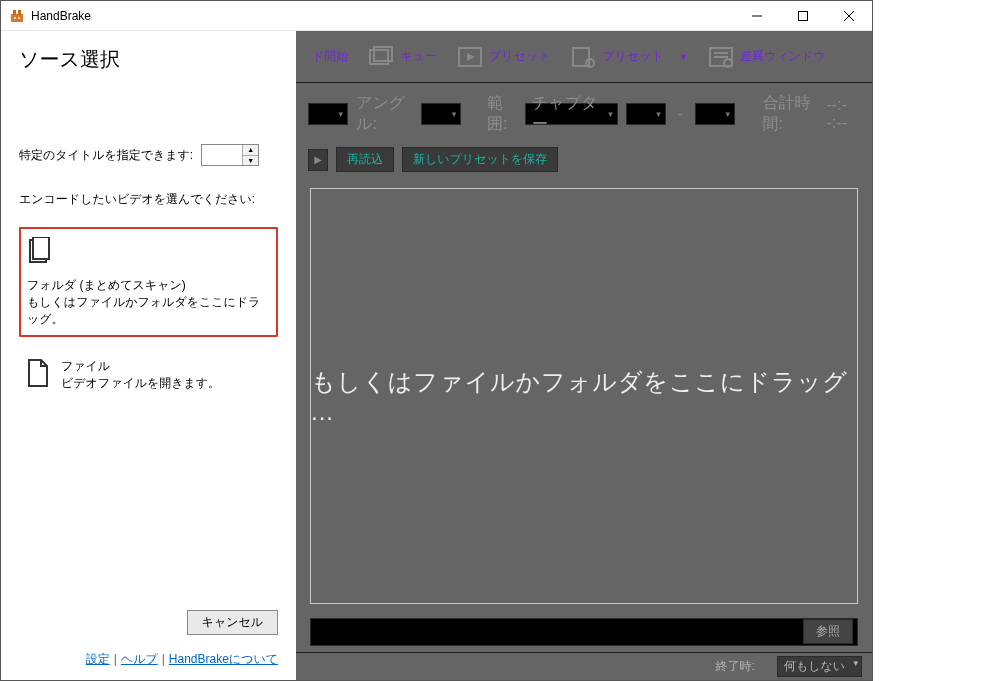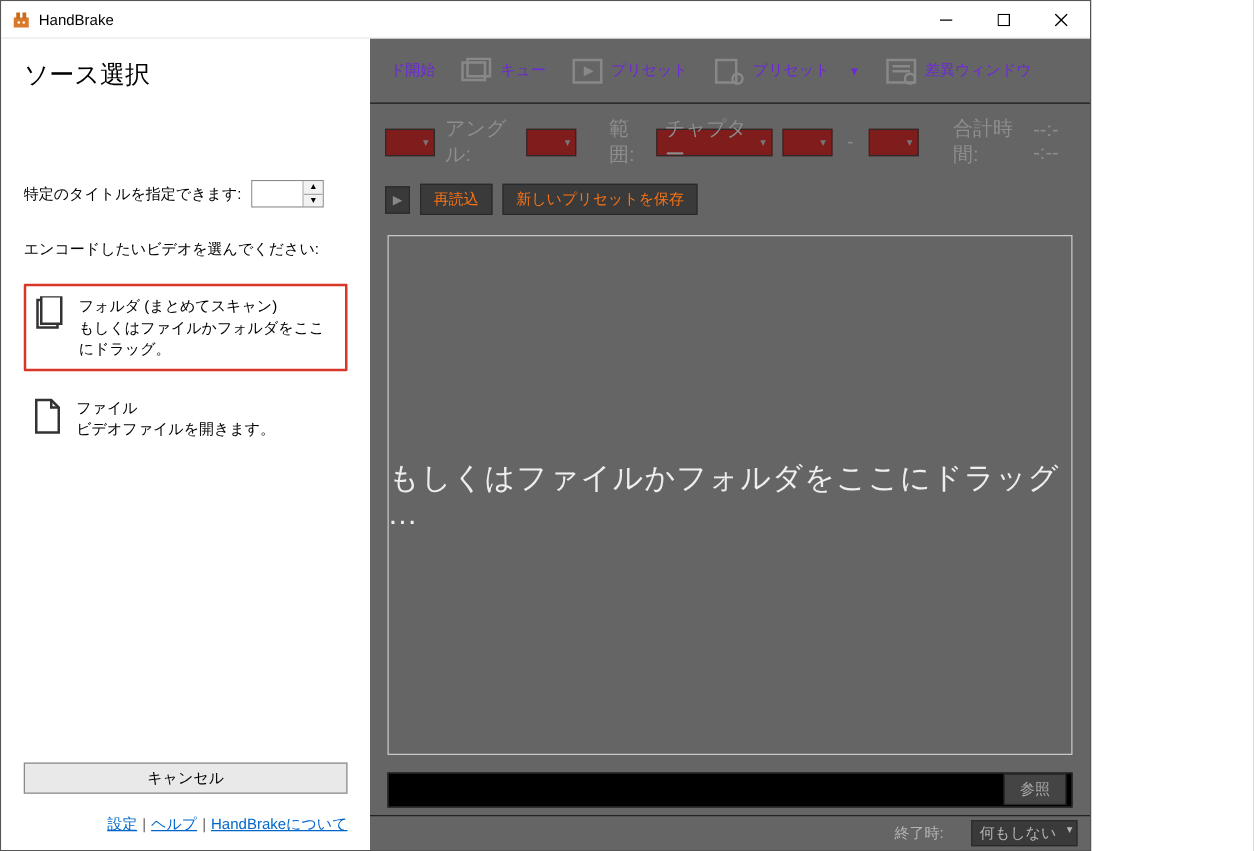--- a/index.html
+++ b/index.html
@@ -14,41 +14,41 @@
   .side h1 { font-size: 20px; font-weight: 400; margin-bottom: 18px; }
   .spec-row { display: flex; align-items: center; gap: 8px; margin-bottom: 12px; margin-top: 40px; }
   .spec-row label { font-size: 12px; }
   .spinner { display: flex; align-items: stretch; border: 1px solid #888; height: 22px; }
   .spinner input { width: 40px; border: none; outline: none; padding: 0 4px; font-size: 12px; }
   .spinner .arrows { display: flex; flex-direction: column; width: 16px; border-left: 1px solid #aaa; }
   .spinner .arrows div { flex: 1; display: flex; align-items: center; justify-content: center; font-size: 7px; background: #f2f2f2; border-bottom: 1px solid #aaa; }
   .spinner .arrows div:last-child { border-bottom: none; }
   .instr { font-size: 12px; margin-bottom: 6px; }
   .src-option { display: flex; padding: 8px 6px; gap: 10px; align-items: flex-start; cursor: pointer; }
-  .src-option.highlight { border: 2px solid #d9362a; border-radius: 1px; }
+  .src-option.highlight { border: 2px solid #d9362a; border-radius: 1px; flex-direction: column; }
   .src-option .oicon { width: 26px; height: 30px; flex-shrink: 0; }
   .src-option .ot { font-size: 12px; line-height: 1.4; }
-  .side-footer { margin-top: auto; display:flex; flex-direction:column; gap:12px;}
+  .side-footer { margin-top: auto; display:flex; flex-direction:column; align-items:flex-end; gap:12px;}
   .cancel-btn { border: 1px solid #888; background: #e9e9e9; padding: 3px 14px; font-size: 12px; cursor: pointer; }
   .links { font-size: 12px; color: #06c; align-self: flex-end; padding-top: 4px;}
   .links a { color: #0066cc; text-decoration: underline; cursor: pointer; }
   .links .sep { color: #666; text-decoration: none; padding: 0 4px;}
   .main { flex: 1; position: relative; background: #f0f0f0; }
   .overlay { position: absolute; inset: 0; background: rgba(0,0,0,0.58); }
   .main-inner { position: relative; height: 100%; display:flex; flex-direction:column;}
   .toolbar { height: 52px; display: flex; align-items: center; padding: 0 8px; gap: 4px; color: #888; border-bottom: 1px solid #1a1a1a; }
   .tb-item { display:flex; align-items:center; gap:6px; padding: 4px 8px; font-size:12px; color:#6d28d9;}
   .tb-icon { width:26px; height:22px; }
   .filter-row { padding: 10px 12px; display:flex; align-items:center; gap:8px; color:#8e8e8e; font-size:16px;}
-  .dd { display:inline-flex; align-items:center; background:#7f1d1d; border:1px solid #2a2a2a; height:22px; padding:0 18px 0 6px; position:relative; min-width:40px;}
+  .dd { display:inline-flex; align-items:center; background:#000000; border:1px solid #2a2a2a; height:22px; padding:0 18px 0 6px; position:relative; min-width:40px;}
   .dd::after{content:"▾"; position:absolute; right:4px; font-size:9px; color:#777;}
   .dash { color:#888; padding:0 4px;}
   .preset-row { padding: 2px 12px 10px 12px; display:flex; align-items:center; gap:8px;}
   .preset-play { width:20px; height:22px; border:1px solid #2a2a2a; background:#3a3a3a; display:flex; align-items:center; justify-content:center; color:#888; font-size:10px;}
-  .preset-btn { border:1px solid #2a2a2a; background:#3a3a3a; color:#f97316; padding:3px 10px; font-size:12px;}
+  .preset-btn { border:1px solid #2a2a2a; background:#3a3a3a; color:#14b8a6; padding:3px 10px; font-size:12px;}
   .drop-zone { margin: 6px 14px 14px 14px; flex:1; border:1px solid #c8c8c8; display:flex; align-items:center; justify-content:center;}
   .drop-zone .dz-text { color:#eee; font-size:24px; letter-spacing:1px;}
   .dest-row { margin: 0 14px 6px 14px; height:28px; border:1px solid #2a2a2a; background:#000000; display:flex; align-items:flex-start;}
   .dest-row .browse { margin-left:auto; border:1px solid #2a2a2a; background:#444; color:#aaa; padding:3px 12px; font-size:12px; margin-right:4px;}
   .status { height:28px; border-top:1px solid #222; display:flex; align-items:center; justify-content:flex-end; padding:0 10px; color:#b5b5b5; font-size:12px; gap:22px;}
   .status .dd2 { background:#3a3a3a; border:1px solid #2a2a2a; padding:1px 16px 1px 6px; position:relative;}
   .status .dd2::after{content:"▾"; position:absolute; right:3px; font-size:9px;}
 </style>
 </head>
 <body>

